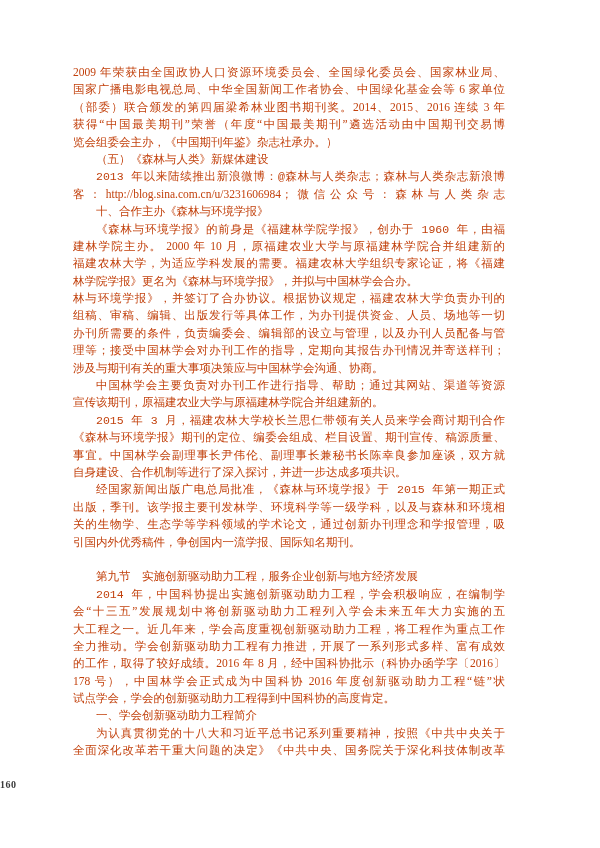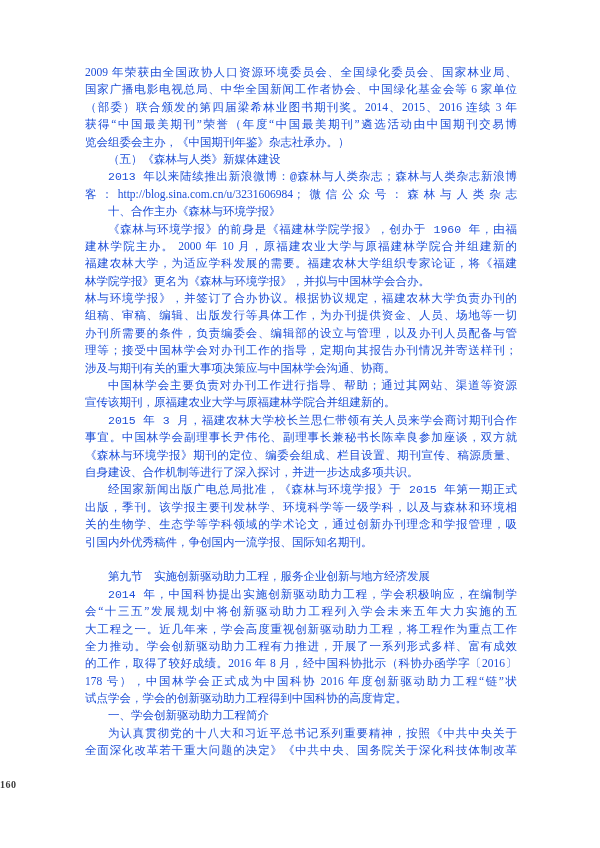--- a/index.html
+++ b/index.html
@@ -9,22 +9,22 @@
     position: relative;
     font-family: "Liberation Serif", "DejaVu Serif", serif;
     overflow: hidden;
   }
   .page {
     position: absolute; inset: 0;
     background: #ffffff;
   }
   .content {
     position: absolute;
-    left: 85px; top: 64px; width: 432px;
-    color: #1d4ed8;
+    left: 73px; top: 64px; width: 432px;
+    color: #c2410c;
   }
   .line {
     font-size: 11.5px;
     height: 17.4px;
     line-height: 17.4px;
     text-align: justify;
     text-align-last: justify;
     overflow: hidden;
   }
   .line.end { text-align-last: left; }
@@ -58,22 +58,22 @@
       <div class="line">福建农林大学，为适应学科发展的需要。福建农林大学组织专家论证，将《福建</div>
       <div class="line end">林学院学报》更名为《森林与环境学报》，并拟与中国林学会合办。</div>
       <div class="line">林与环境学报》，并签订了合办协议。根据协议规定，福建农林大学负责办刊的</div>
       <div class="line">组稿、审稿、编辑、出版发行等具体工作，为办刊提供资金、人员、场地等一切</div>
       <div class="line">办刊所需要的条件，负责编委会、编辑部的设立与管理，以及办刊人员配备与管</div>
       <div class="line">理等；接受中国林学会对办刊工作的指导，定期向其报告办刊情况并寄送样刊；</div>
       <div class="line end">涉及与期刊有关的重大事项决策应与中国林学会沟通、协商。</div>
       <div class="line indent">中国林学会主要负责对办刊工作进行指导、帮助；通过其网站、渠道等资源</div>
       <div class="line end">宣传该期刊，原福建农业大学与原福建林学院合并组建新的。</div>
       <div class="line indent">2015 年 3 月，福建农林大学校长兰思仁带领有关人员来学会商讨期刊合作</div>
+      <div class="line">《森林与环境学报》期刊的定位、编委会组成、栏目设置、期刊宣传、稿源质量、</div>
       <div class="line">事宜。中国林学会副理事长尹伟伦、副理事长兼秘书长陈幸良参加座谈，双方就</div>
-      <div class="line">《森林与环境学报》期刊的定位、编委会组成、栏目设置、期刊宣传、稿源质量、</div>
       <div class="line end">自身建设、合作机制等进行了深入探讨，并进一步达成多项共识。</div>
       <div class="line indent">经国家新闻出版广电总局批准，《森林与环境学报》于 2015 年第一期正式</div>
       <div class="line">出版，季刊。该学报主要刊发林学、环境科学等一级学科，以及与森林和环境相</div>
       <div class="line">关的生物学、生态学等学科领域的学术论文，通过创新办刊理念和学报管理，吸</div>
       <div class="line end">引国内外优秀稿件，争创国内一流学报、国际知名期刊。</div>
       <div class="line blank"></div>
       <div class="line indent end">第九节　实施创新驱动助力工程，服务企业创新与地方经济发展</div>
       <div class="line indent">2014 年，中国科协提出实施创新驱动助力工程，学会积极响应，在编制学</div>
       <div class="line">会“十三五”发展规划中将创新驱动助力工程列入学会未来五年大力实施的五</div>
       <div class="line">大工程之一。近几年来，学会高度重视创新驱动助力工程，将工程作为重点工作</div>

